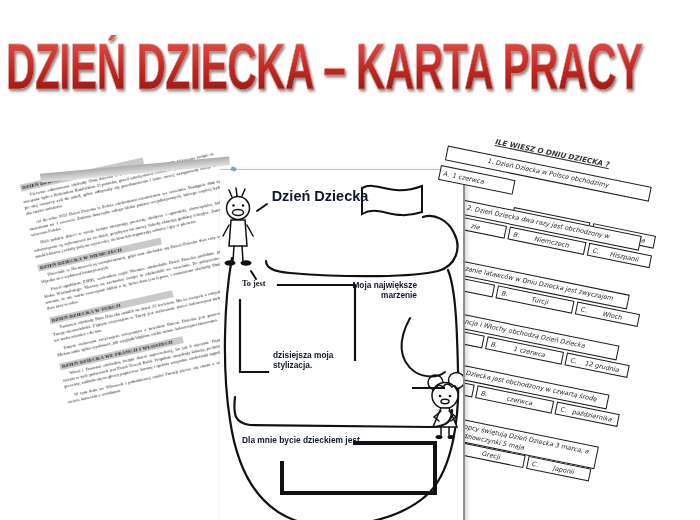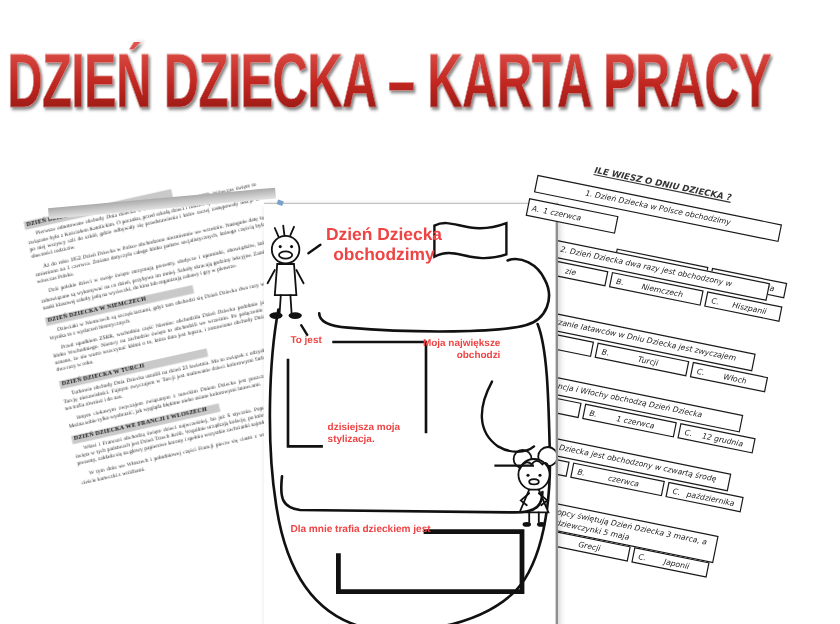--- a/index.html
+++ b/index.html
@@ -60,25 +60,25 @@
     font-family:"DejaVu Sans",sans-serif;font-style:italic;font-size:6.4px;color:#222;}
   .q1-adup .ol{margin-right:3px;}
 
   
   .worksheet{
     position:absolute;left:220px;top:150px;width:243px;height:362px;z-index:2;
     background:#fff;border-top:1px solid #c2c2c2;border-right:2px solid #8f8f8f;
     box-shadow:2px 2px 5px rgba(0,0,0,0.18);box-sizing:content-box;color:#000;
   }
   .worksheet svg{position:absolute;left:0;top:0;}
-  .ws-label{position:absolute;font-weight:700;color:#ef4444;line-height:1.15;
+  .ws-label{position:absolute;font-weight:700;color:#0f172a;line-height:1.15;
     font-family:"Liberation Sans",sans-serif;}
   .ws-title{left:40px;top:18px;width:120px;text-align:center;font-size:14.5px;font-weight:700;}
   .ws-like{left:40px;top:56px;width:120px;text-align:center;font-size:8.3px;}
-  .ws-tojest{left:22px;top:109px;font-size:8.3px;}
+  .ws-tojest{left:22px;top:109px;font-size:8.3px;font-family:Liberation Serif, serif;}
   .ws-styl{left:53px;top:181px;width:70px;font-size:8.3px;}
   .ws-dream{left:127px;top:111px;width:70px;text-align:right;font-size:8.3px;}
   .ws-activ{left:8px;top:209px;font-size:8.4px;white-space:nowrap;}
   .ws-child{left:22px;top:266px;font-size:8.4px;white-space:nowrap;}
   .blue-speck{position:absolute;left:11px;top:-3px;width:5px;height:4px;background:#7aa0cc;
     transform:rotate(20deg);}
 </style>
 </head>
 <body>
 
@@ -286,32 +286,31 @@
         <path d="M 15,227 C 13,245 15,253 30,255 L 210,257 C 228,257 232,250 232,240"></path>
       </g>
 
       <g fill="none" stroke="#111" stroke-width="4" stroke-linecap="square">
         <path d="M 62,293 L 62,323 L 215,323 L 215,273 L 135,273"></path>
       </g>
     </svg>
 
     <div class="ws-label ws-title">
       <div>Dzień Dziecka</div>
-      <div>obchodzimy</div>
     </div>
     <div class="ws-label ws-tojest">To jest</div>
     <div class="ws-label ws-styl">
       <div>dzisiejsza moja</div>
       <div>stylizacja.</div>
     </div>
     <div class="ws-label ws-dream">
       <div>Moja największe</div>
-      <div>obchodzi</div>
-    </div>
-    <div class="ws-label ws-child">Dla mnie trafia dzieckiem jest</div>
+      <div>marzenie</div>
+    </div>
+    <div class="ws-label ws-child">Dla mnie bycie dzieckiem jest</div>
   </div>
 
   <div class="q1-adup">
     <span class="ol">A.</span>
     <span>1 czerwca</span>
   </div>
 
 </div>
 
 </body></html>

